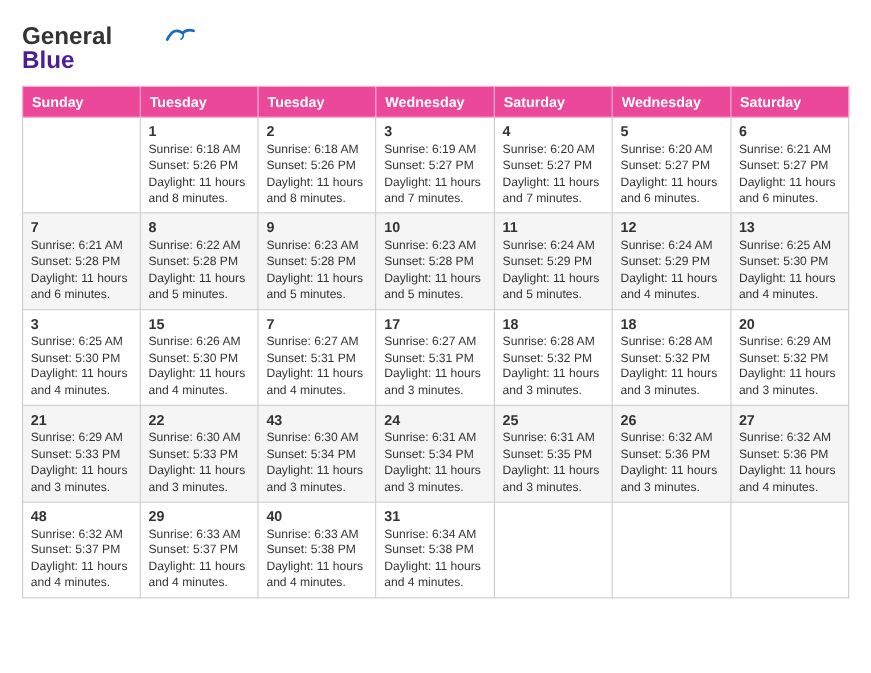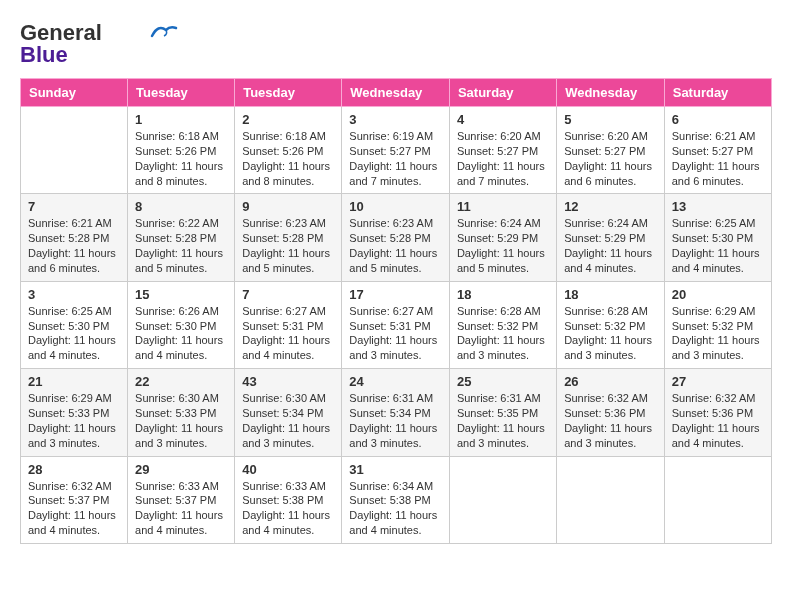--- a/index.html
+++ b/index.html
@@ -181,21 +181,21 @@
         <td><span class="day-number">24</span>
 <span class="day-info">Sunrise: 6:31 AM<br>Sunset: 5:34 PM<br>Daylight: 11 hours and 3 minutes.</span></td>
         <td><span class="day-number">25</span>
 <span class="day-info">Sunrise: 6:31 AM<br>Sunset: 5:35 PM<br>Daylight: 11 hours and 3 minutes.</span></td>
         <td><span class="day-number">26</span>
 <span class="day-info">Sunrise: 6:32 AM<br>Sunset: 5:36 PM<br>Daylight: 11 hours and 3 minutes.</span></td>
         <td><span class="day-number">27</span>
 <span class="day-info">Sunrise: 6:32 AM<br>Sunset: 5:36 PM<br>Daylight: 11 hours and 4 minutes.</span></td>
       </tr>
       <tr>
-        <td><span class="day-number">28</span>
+        <td><span class="day-number">48</span>
 <span class="day-info">Sunrise: 6:32 AM<br>Sunset: 5:37 PM<br>Daylight: 11 hours and 4 minutes.</span></td>
         <td><span class="day-number">29</span>
 <span class="day-info">Sunrise: 6:33 AM<br>Sunset: 5:37 PM<br>Daylight: 11 hours and 4 minutes.</span></td>
         <td><span class="day-number">40</span>
 <span class="day-info">Sunrise: 6:33 AM<br>Sunset: 5:38 PM<br>Daylight: 11 hours and 4 minutes.</span></td>
         <td><span class="day-number">31</span>
 <span class="day-info">Sunrise: 6:34 AM<br>Sunset: 5:38 PM<br>Daylight: 11 hours and 4 minutes.</span></td>
         <td class="empty-cell"></td>
         <td class="empty-cell"></td>
         <td class="empty-cell"></td>

